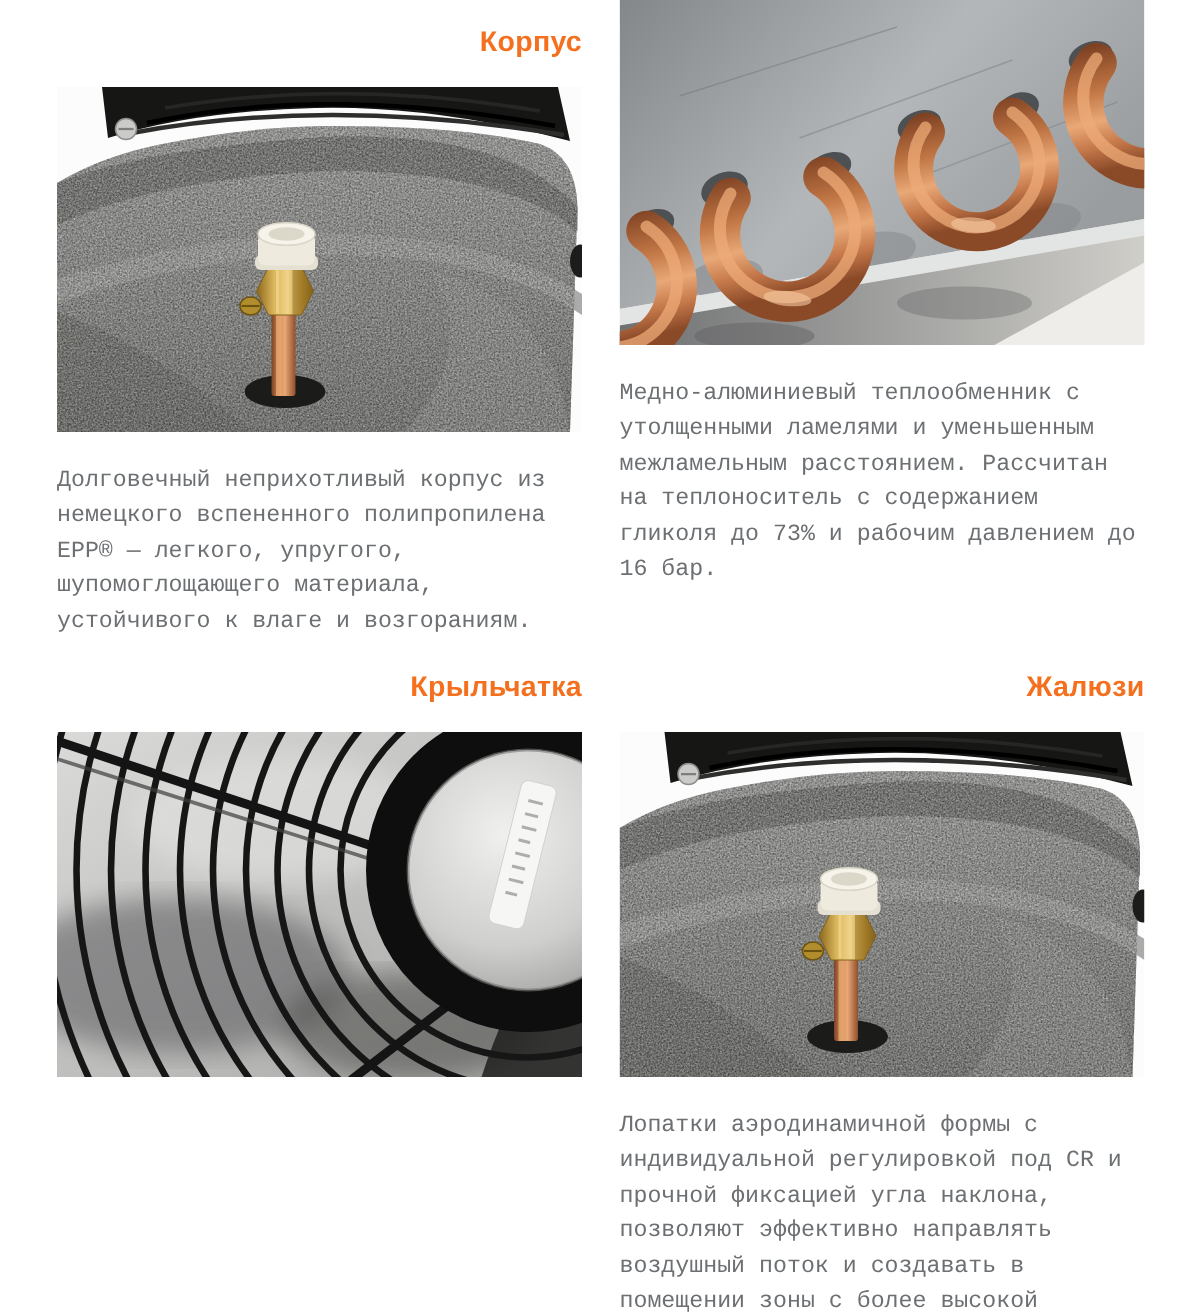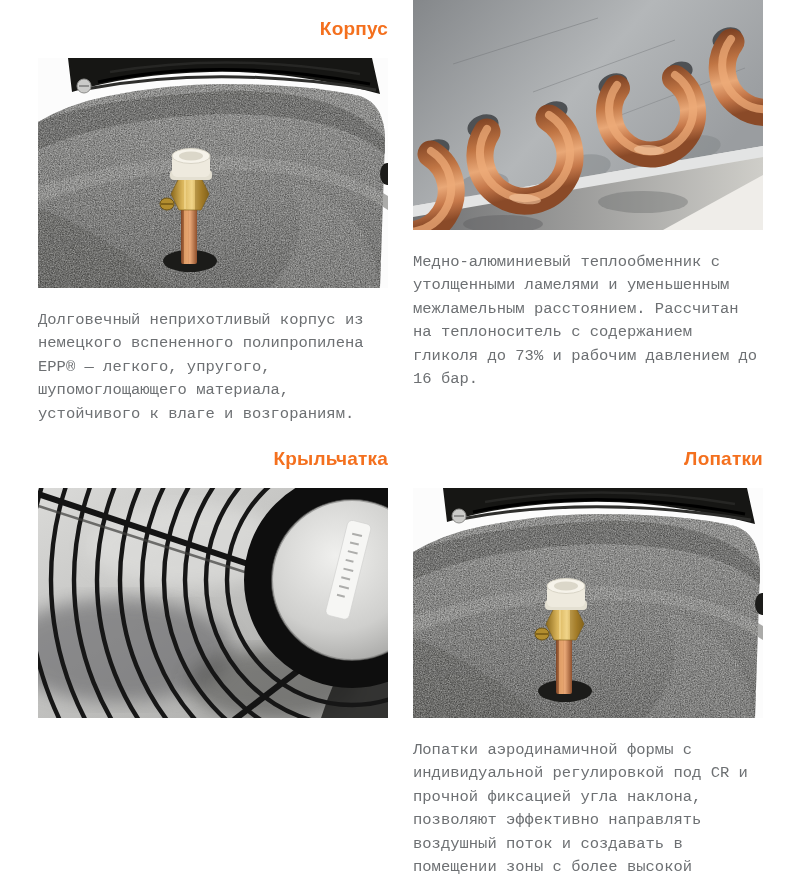--- a/index.html
+++ b/index.html
@@ -240,21 +240,21 @@
   <section class="cell">
     <h2>Крыльчатка</h2>
     <figure>
       <svg class="photo" viewBox="0 0 350 230" preserveAspectRatio="xMidYMid slice">
           <use href="#sym-fan"></use>
         </svg>
     </figure>
   </section>
 
   <section class="cell">
-    <h2>Лопатки</h2>
+    <h2>Жалюзи</h2>
     <figure>
       <svg class="photo" viewBox="0 0 350 230" preserveAspectRatio="xMidYMid slice">
           <use href="#sym-housing"></use>
         </svg>
     </figure>
     <p>Лопатки аэродинамичной формы с индивидуальной регулировкой под CR и прочной фиксацией угла наклона, позволяют эффективно направлять воздушный поток и создавать в помещении зоны с более высокой температурой нагрева.</p>
   </section>
 
 </main>
 

